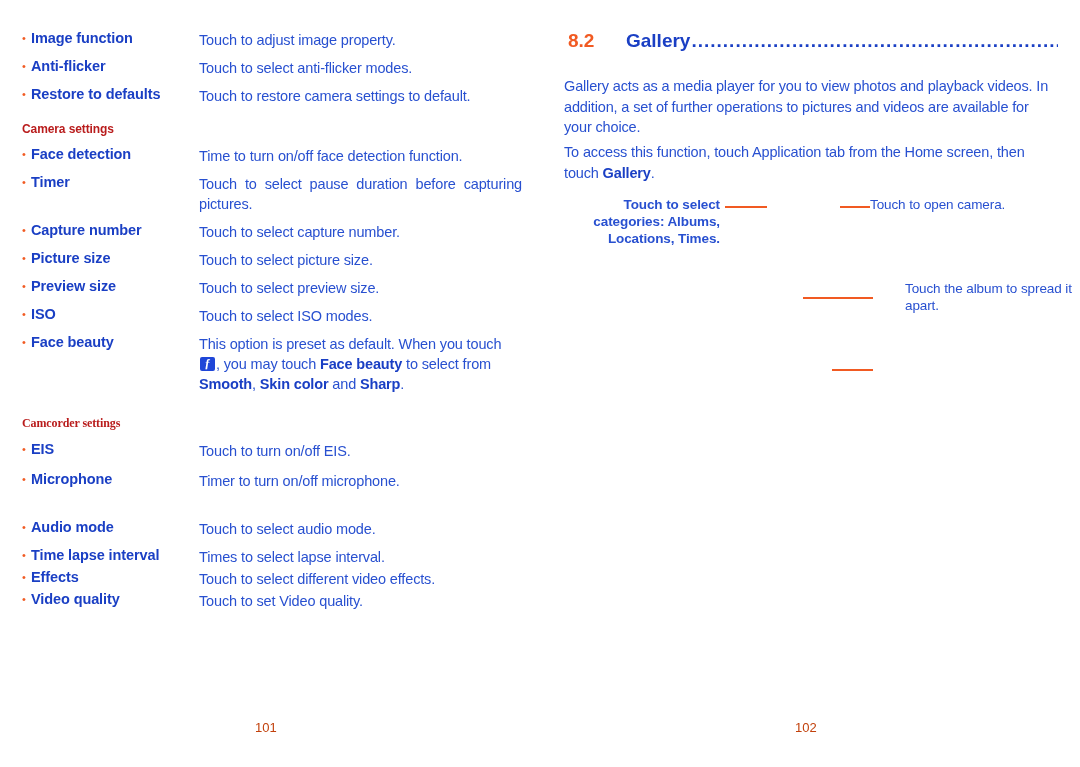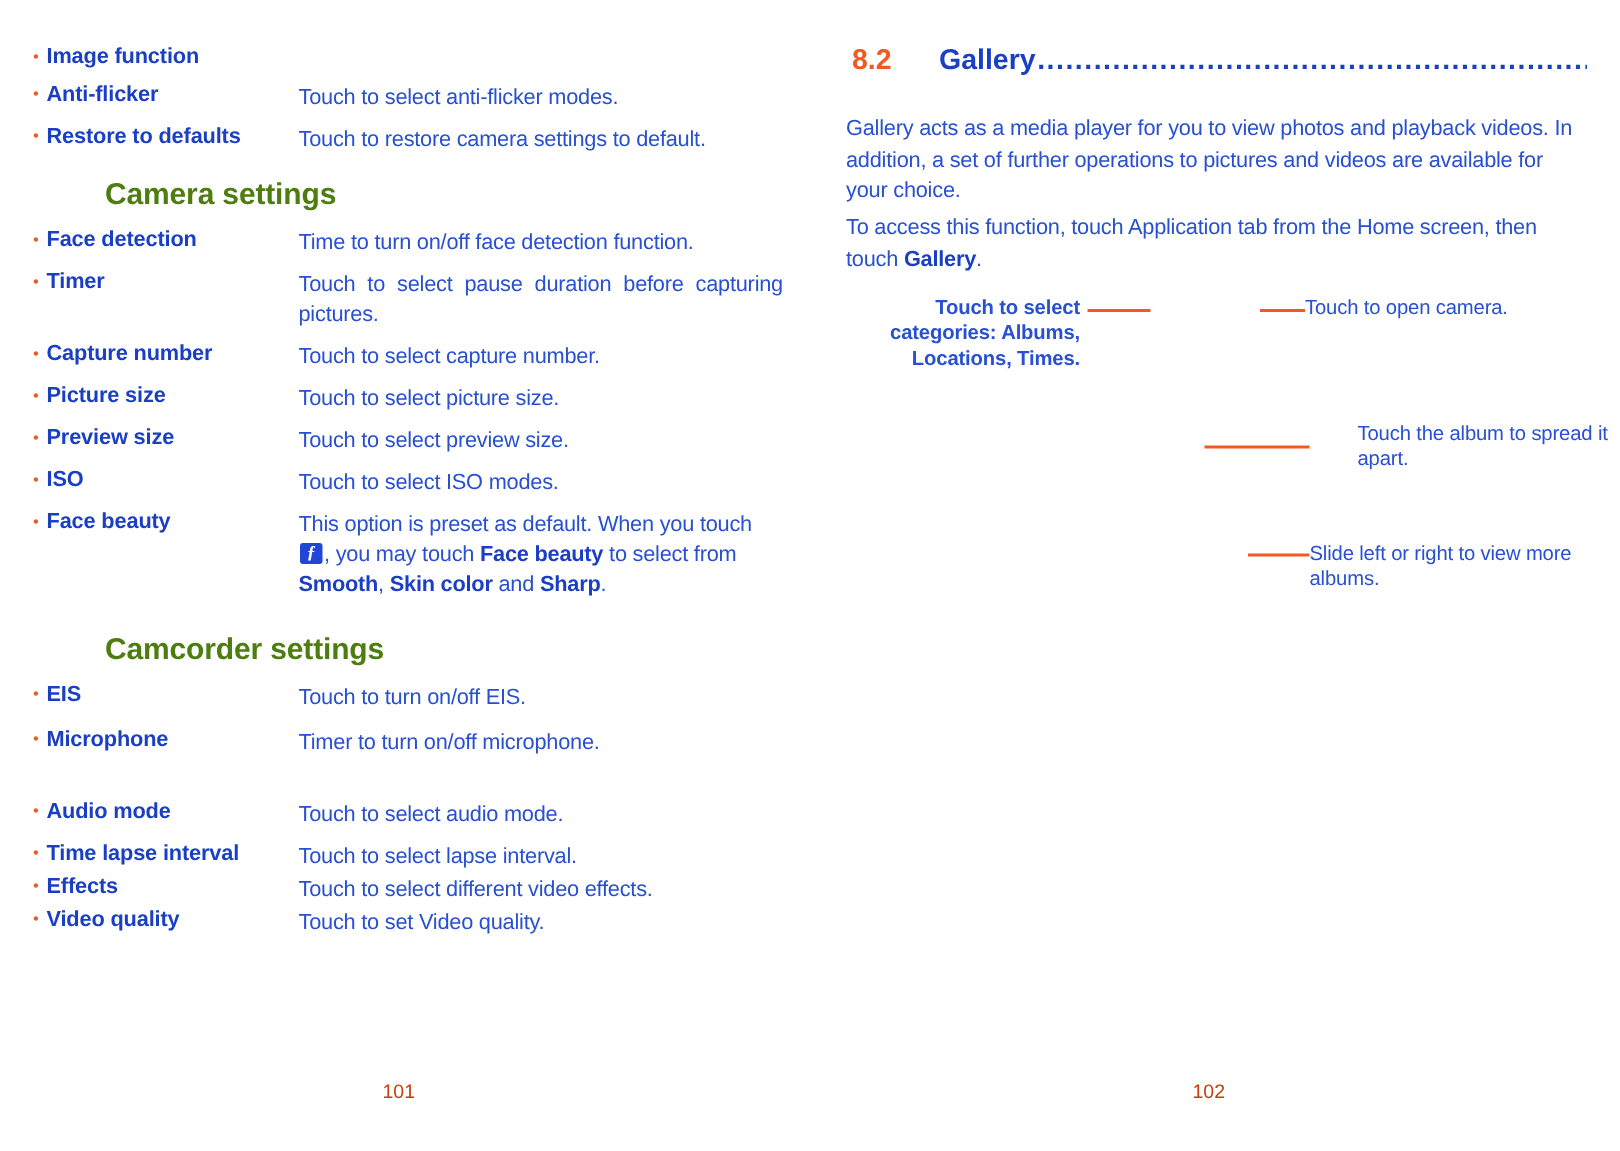--- a/index.html
+++ b/index.html
@@ -49,30 +49,29 @@
     color: #2850d0;
     font-size: 14.5px;
     line-height: 20px;
     flex: 1 1 auto;
     letter-spacing: -0.15px;
   }
 
   .desc.justify { text-align: justify; text-align-last: left; }
 
   .section-head {
-    color: #4d7c0f;
-    font-weight: bold;
-    font-size: 20px;
+    color: #b91c1c;
+    font-weight: bold;
+    font-size: 12px;
     letter-spacing: -0.1px;
-    margin-left: 48px;
   }
 
   
   .gap-before-16 { margin-top: 16px; }
-  .gap-before-22 { margin-top: 22px; }
+  .gap-before-22 { margin-top: 22px; font-family: Liberation Serif, serif; }
   .gap-before-10 { margin-top: 10px; }
   .gap-before-6  { margin-top: 6px; }
   .gap-before-28 { margin-top: 28px; }
 
   .row-tight { margin-bottom: 2px; }
 
   
   .fb-icon {
     display: inline-block;
     width: 15px;
@@ -170,20 +169,21 @@
 </head>
 <body>
 
 <div class="page page-left">
 
   <div class="rows">
 
     <div class="row">
       <span class="bullet">•</span>
       <span class="term">Image function</span>
+      <span class="desc">Touch to adjust image property.</span>
     </div>
 
     <div class="row">
       <span class="bullet">•</span>
       <span class="term">Anti-flicker</span>
       <span class="desc">Touch to select anti-flicker modes.</span>
     </div>
 
     <div class="row">
       <span class="bullet">•</span>
@@ -253,21 +253,21 @@
 
     <div class="row gap-before-28">
       <span class="bullet">•</span>
       <span class="term">Audio mode</span>
       <span class="desc">Touch to select audio mode.</span>
     </div>
 
     <div class="row row-tight">
       <span class="bullet">•</span>
       <span class="term">Time lapse interval</span>
-      <span class="desc">Touch to select lapse interval.</span>
+      <span class="desc">Times to select lapse interval.</span>
     </div>
 
     <div class="row row-tight">
       <span class="bullet">•</span>
       <span class="term">Effects</span>
       <span class="desc">Touch to select different video effects.</span>
     </div>
 
     <div class="row row-tight">
       <span class="bullet">•</span>
@@ -296,17 +296,16 @@
 
   <div class="callout callout-left" style="left:20px; top:196px; width:160px;font-weight:bold;">Touch to select categories: Albums, Locations, Times.</div>
   <div class="lead-line" style="left:185px; top:206px; width:42px;"></div>
 
   <div class="callout" style="left:330px; top:196px; width:190px;">Touch to open camera.</div>
   <div class="lead-line" style="left:300px; top:206px; width:30px;"></div>
 
   <div class="callout" style="left:333px; top:280px; width:175px;margin-left:32px;">Touch the album to spread it apart.</div>
   <div class="lead-line" style="left:263px; top:297px; width:70px;"></div>
 
-  <div class="callout" style="left:333px; top:360px; width:175px;">Slide left or right to view more albums.</div>
   <div class="lead-line" style="left:292px; top:369px; width:41px;"></div>
 
   <div class="page-num page-num-right" style="left:255px;">102</div>
 </div>
 
 </body></html>

